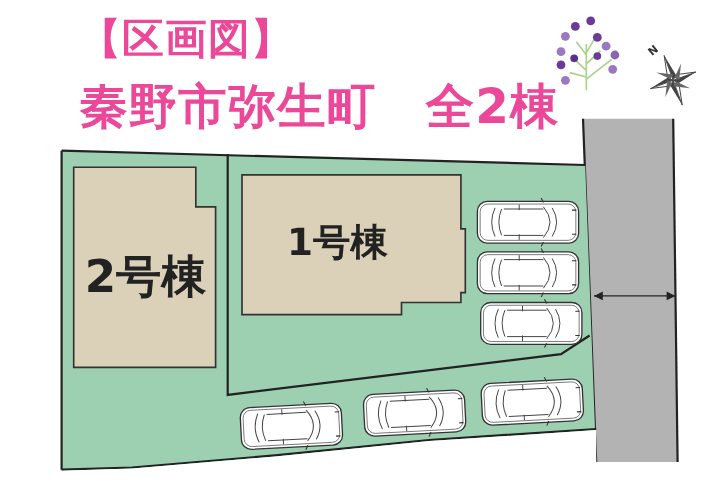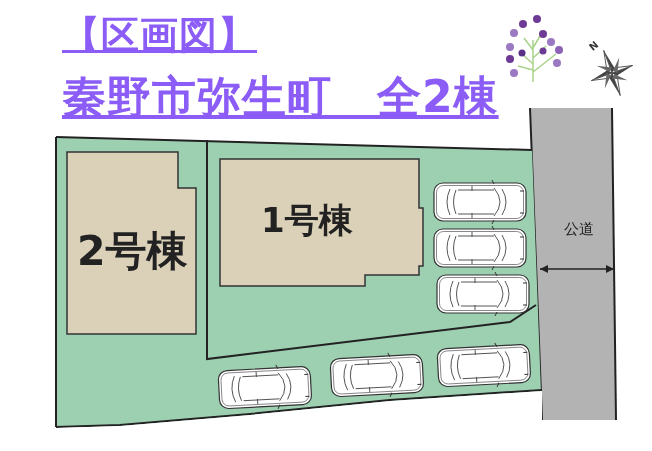--- a/index.html
+++ b/index.html
@@ -1,17 +1,17 @@
 <!DOCTYPE html>
 <html><head>
 <meta charset="utf-8">
 <style>
   html, body { margin:0; padding:0; background:#ffffff; }
   body { width:652px; height:451px; position:relative; overflow:hidden; font-family:"DejaVu Sans", sans-serif; }
-  .title { position:absolute; left:62px; color:#8b5cf6; font-weight:bold; font-family:"DejaVu Sans", sans-serif; white-space:nowrap; letter-spacing:1px;text-decoration:underline; }
+  .title { position:absolute; left:72px; color:#ec4899; font-weight:bold; font-family:"DejaVu Sans", sans-serif; white-space:nowrap; letter-spacing:1px; }
   .t1 { top:10px; font-size:38px; }
   .t2 { top:68px; font-size:44px; }
   svg.plan { position:absolute; left:0; top:0; }
   .lbl { position:absolute; color:#222; font-family:"DejaVu Sans", sans-serif; font-weight:bold; white-space:nowrap; }
   .lot2 { left:77px; top:224px; font-size:41px; }
   .lot1 { left:261px; top:198px; font-size:34px; }
   .road { position:absolute; left:542px; top:219px; width:74px; text-align:center; color:#222; font-size:15px; line-height:20px; font-family:"DejaVu Sans", sans-serif; }
 </style>
 </head>
 <body>
@@ -91,14 +91,13 @@
     <path d="M22 0 L4 4 L0 0 Z" fill="#444"></path>
       <path d="M22 0 L4 -4 L0 0 Z" fill="#fff" stroke="#444" stroke-width="0.8"></path>
     <path d="M-12 -12 L-2 -2 L2 -5 Z M12 12 L2 2 L-2 5 Z M12 -12 L2 -2 L5 2 Z M-12 12 L-2 2 L-5 -2 Z" fill="#666"></path>
   </g>
   <text x="590" y="50" font-size="10" font-family="DejaVu Sans, sans-serif" font-weight="bold" fill="#333" transform="rotate(-40 593 47)">N</text>
 </svg>
 
 <div class="lbl lot2">2号棟</div>
 <div class="lbl lot1">1号棟</div>
 <div class="road">
-  <div>公道</div>
 </div>
 
 </body></html>

